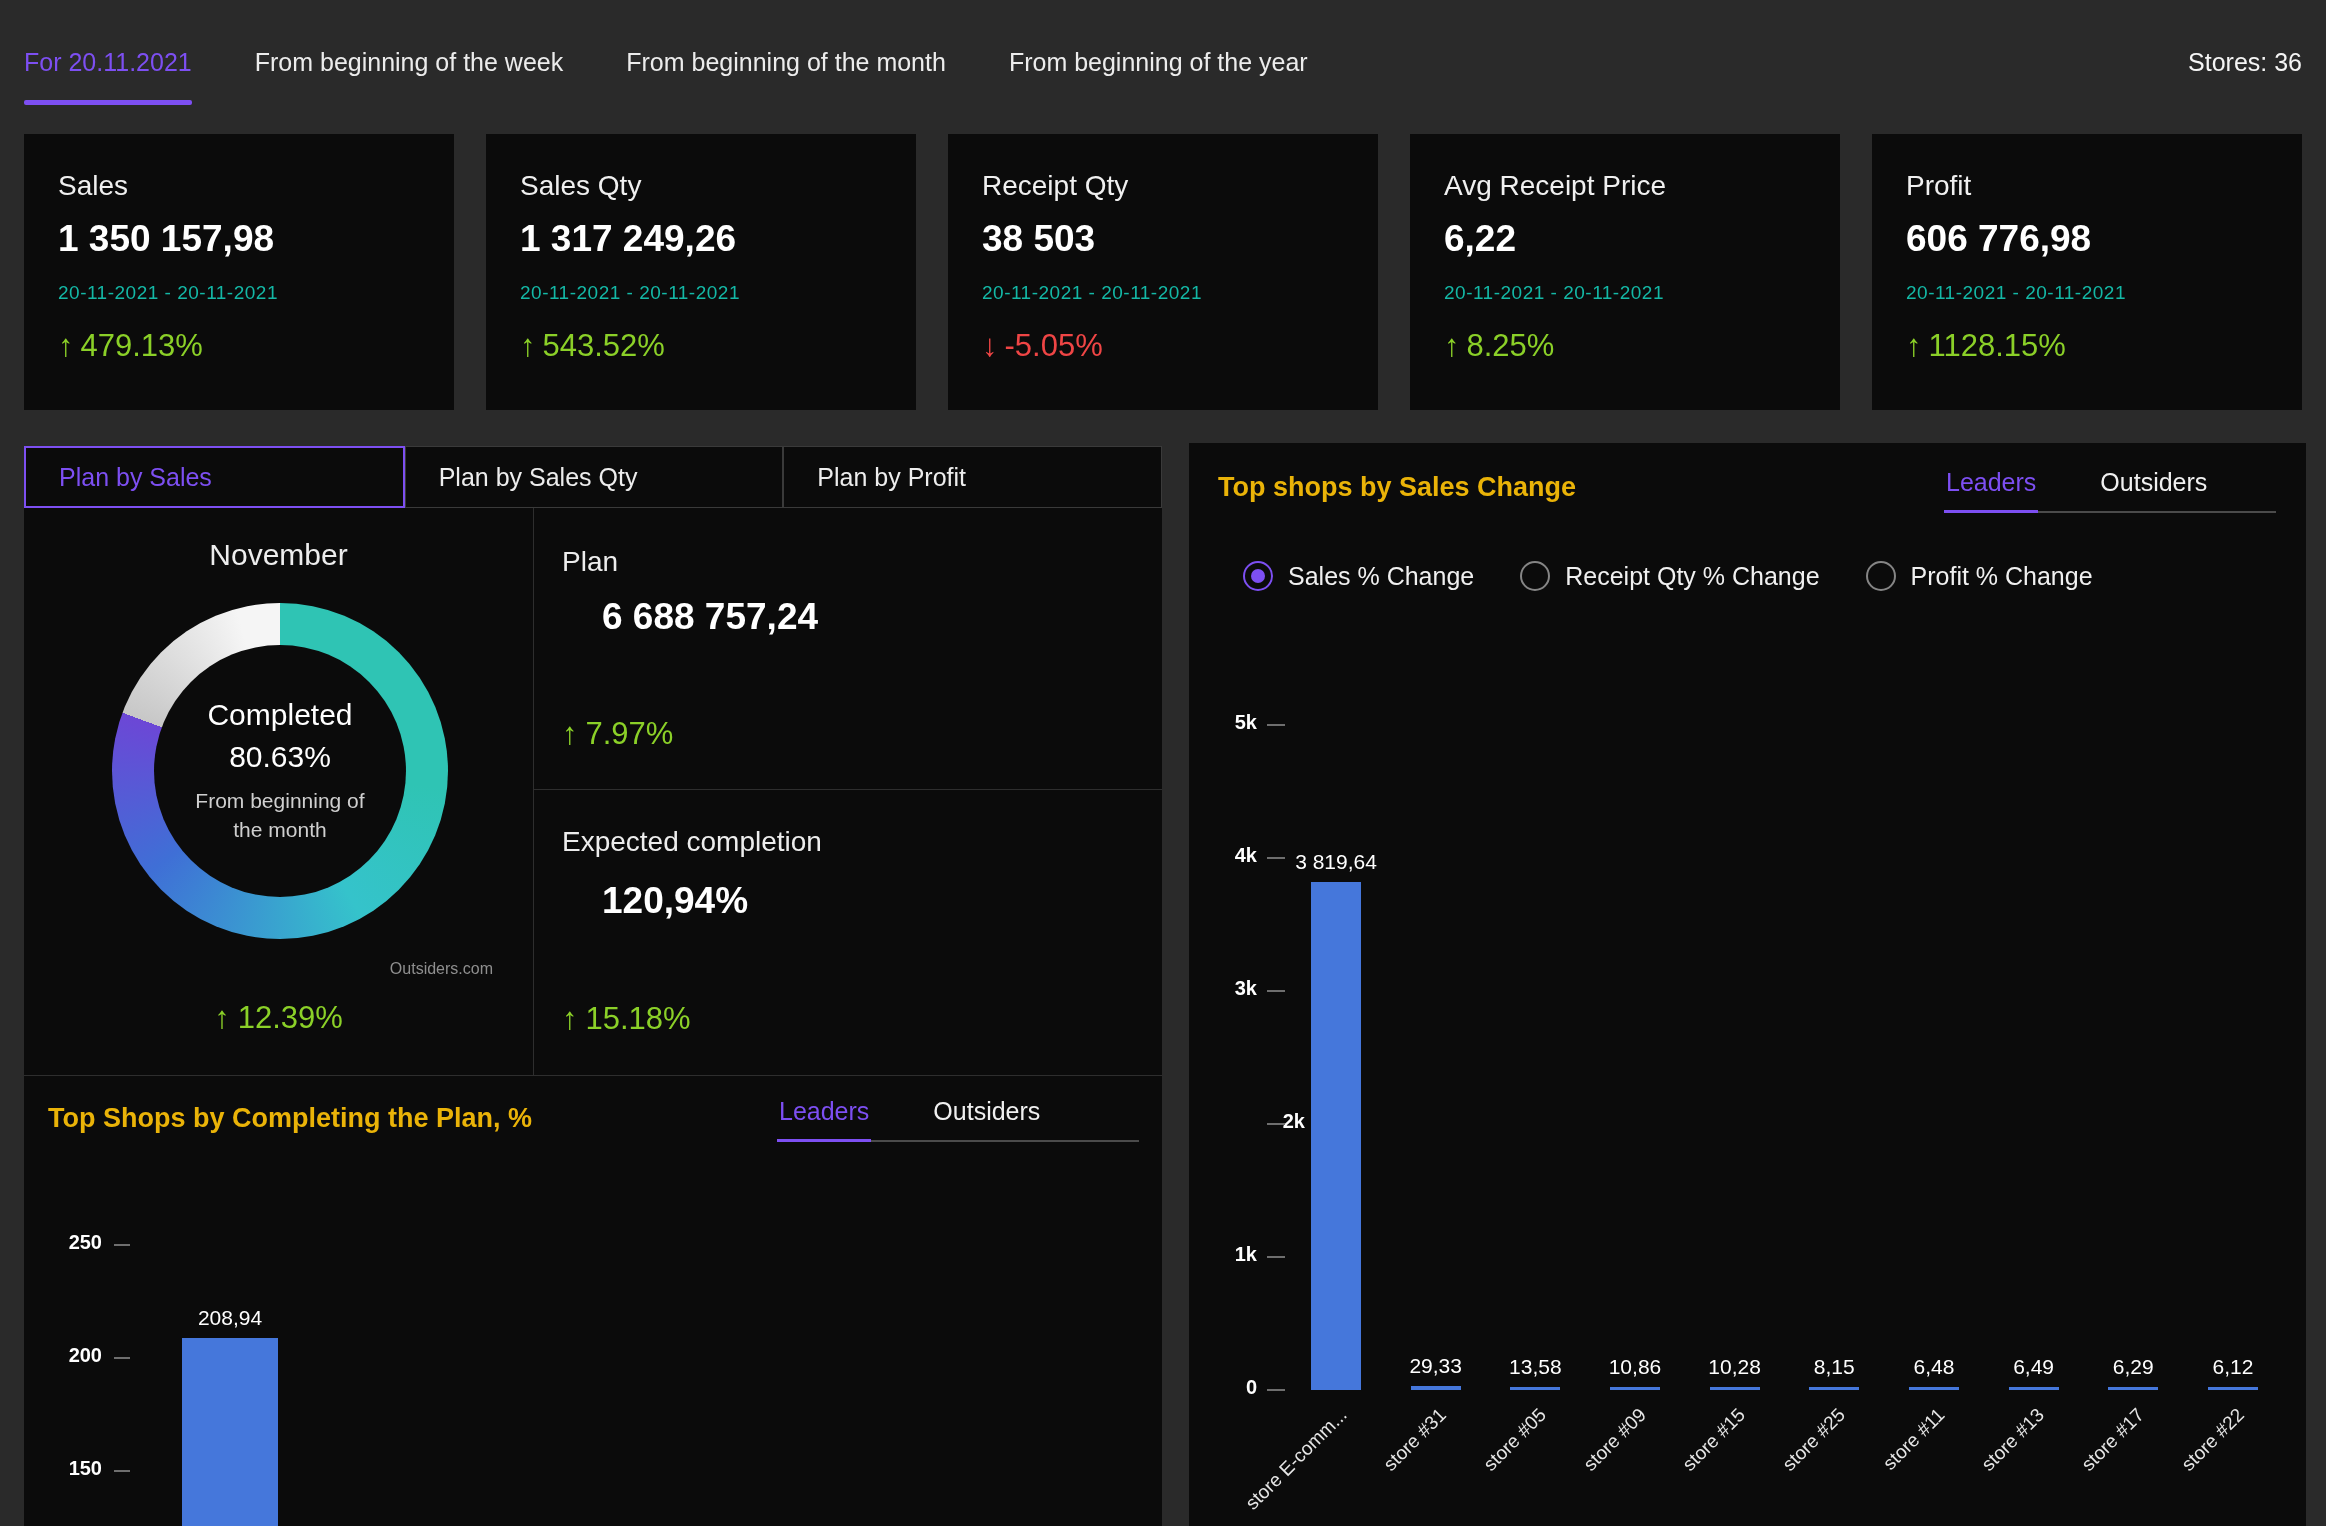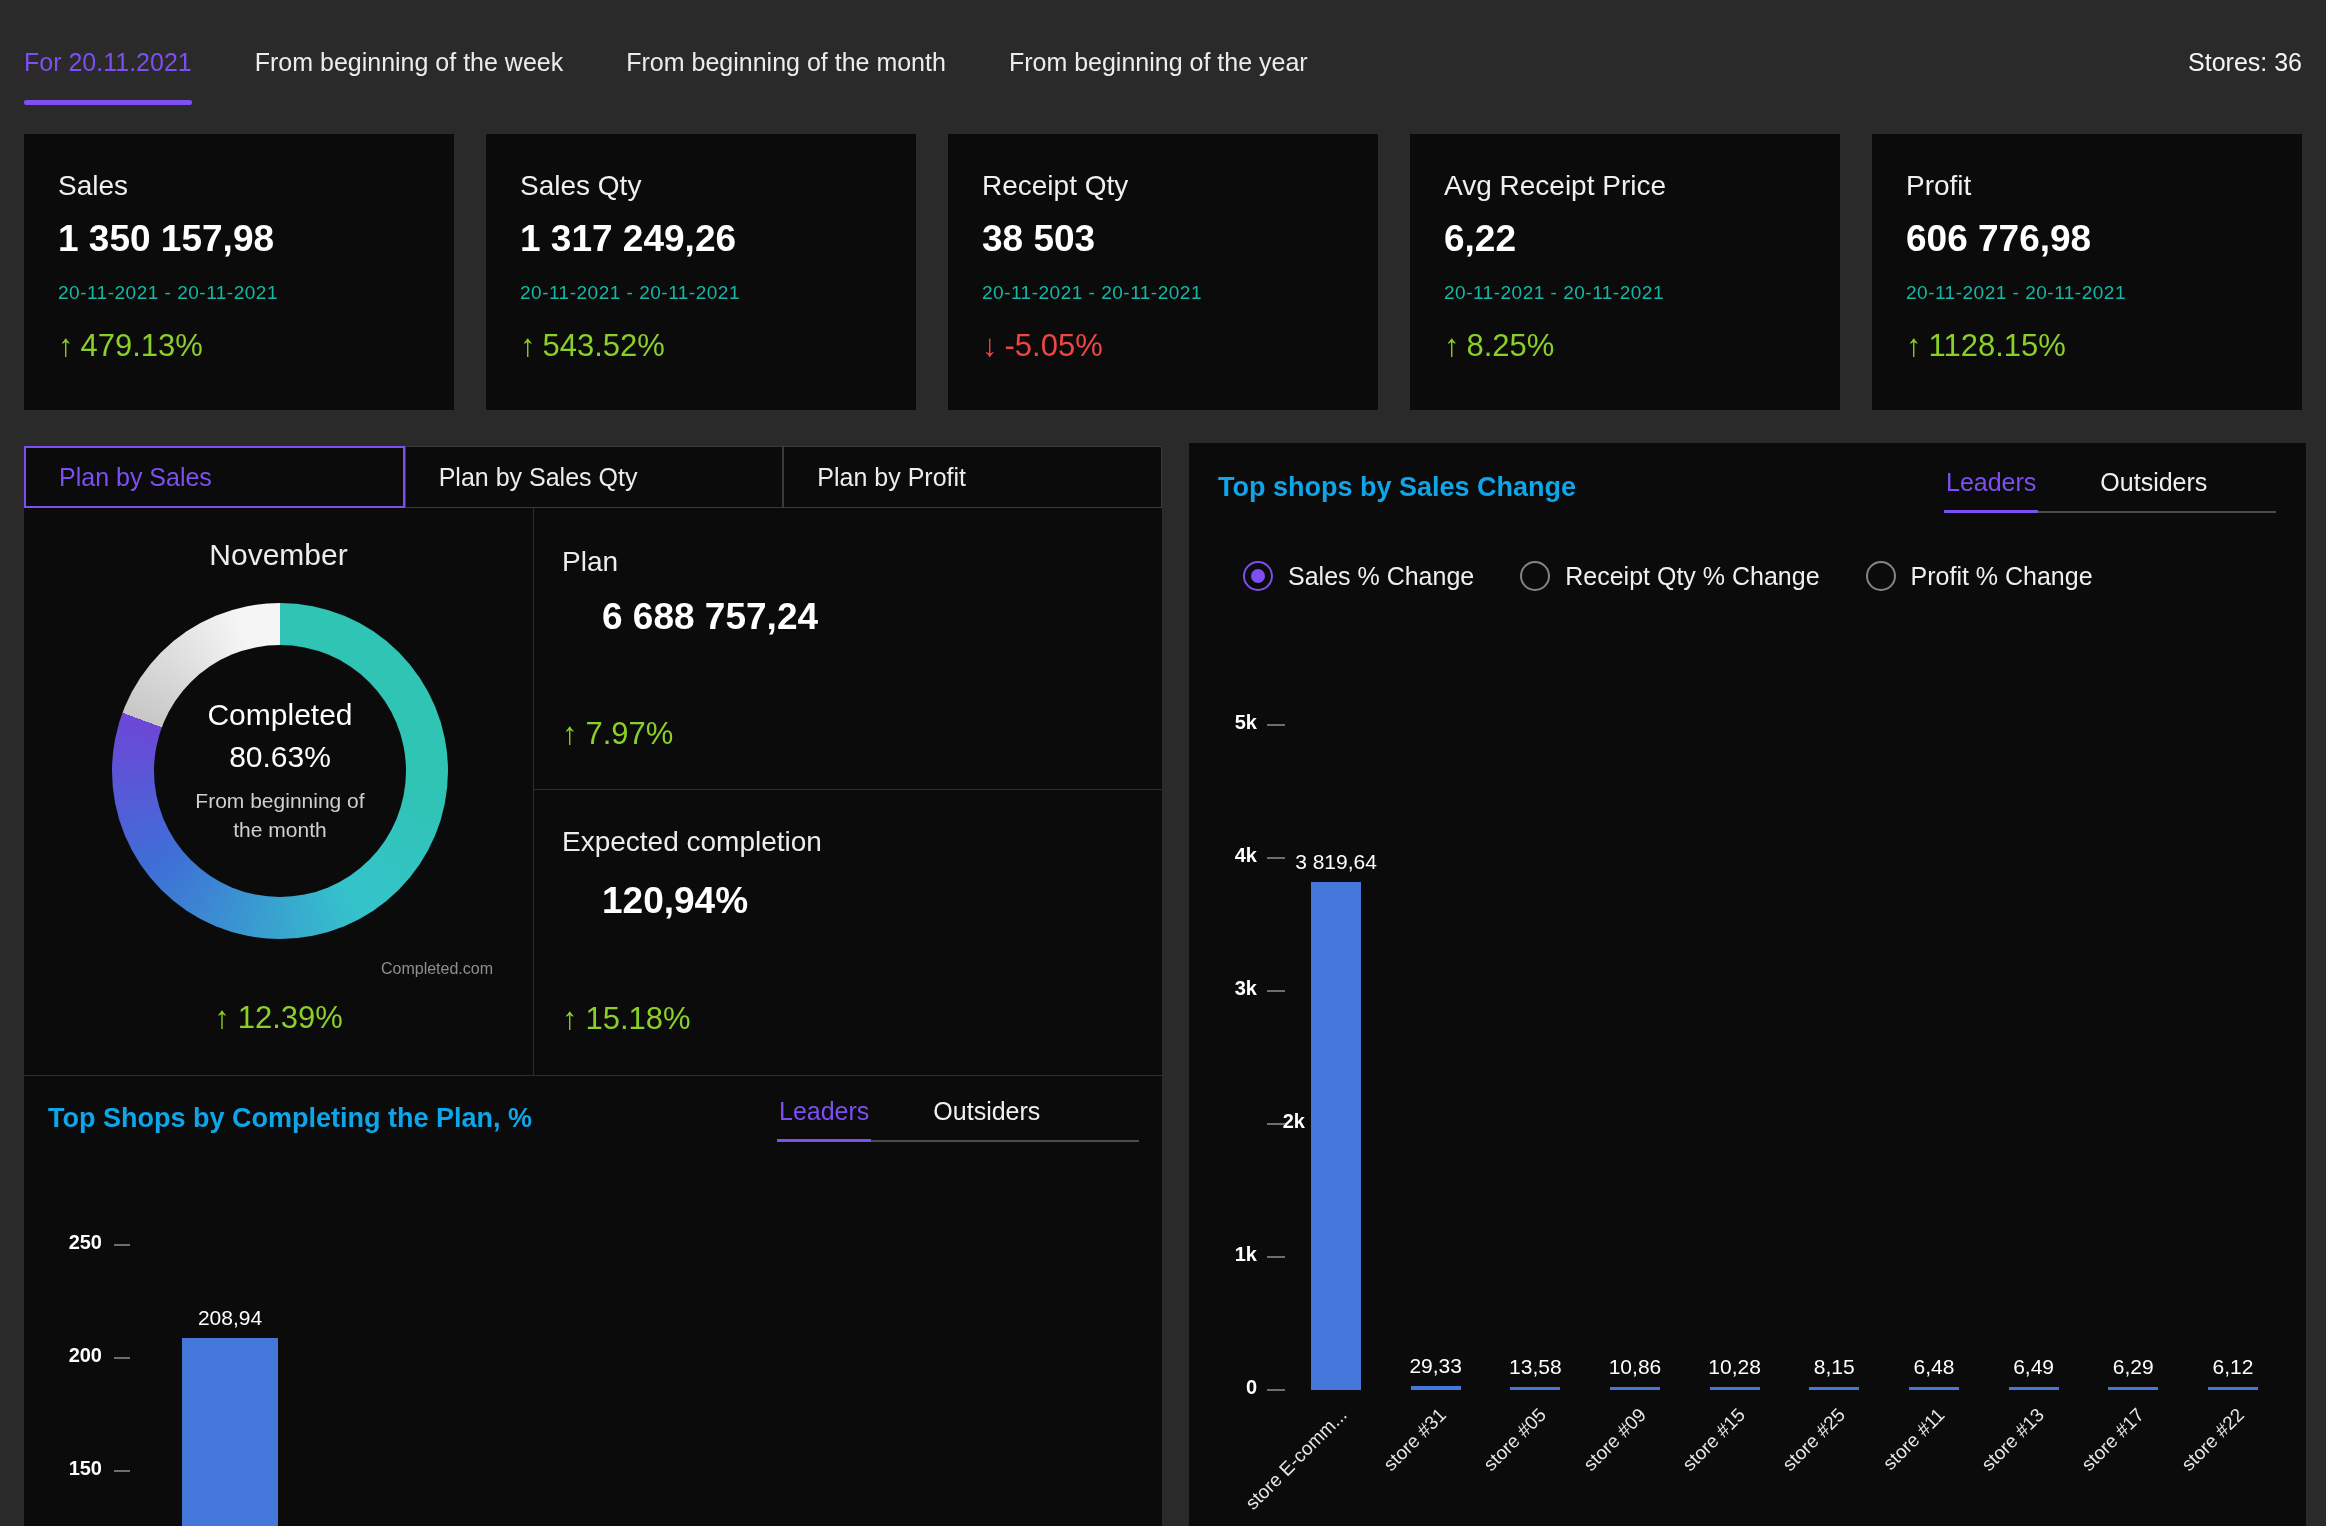--- a/index.html
+++ b/index.html
@@ -47,21 +47,21 @@
   .donut-change{position:absolute;top:492px;width:100%;display:flex;justify-content:center;align-items:center;gap:8px;font-size:31px;color:var(--green,#8bd028);font-weight:500;}
 
   .info-area{position:absolute;left:510px;top:62px;right:0;height:567px;}
   .iline{position:absolute;left:28px;}
   .iline.title{font-size:28px;color:#ededed;}
   .iline.value{font-size:37px;font-weight:700;color:#fff;margin-left:40px;}
   .iline.change{display:flex;align-items:center;gap:8px;font-size:31px;color:var(--green,#8bd028);font-weight:500;}
   .hdivider{position:absolute;left:0;width:100%;height:1px;background:#2e2e2e;}
 
   .plan-chart{position:absolute;left:0;top:629px;width:100%;height:451px;border-top:1px solid #2e2e2e;}
-  .section-title{position:absolute;left:24px;top:27px;font-size:27px;font-weight:700;color:#0ea5e9;white-space:nowrap;}
+  .section-title{position:absolute;left:24px;top:27px;font-size:27px;font-weight:700;color:#eab308;white-space:nowrap;}
 
   
   .lo-tabs{position:absolute;display:flex;gap:64px;border-bottom:2px solid #4b4b4b;}
   .lo-tab{font-size:25px;color:#f0f0f0;padding-bottom:14px;position:relative;cursor:pointer;white-space:nowrap;}
   .lo-tab.active{color:var(--accent,#7d4ff2);}
   .lo-tab.active::after{content:"";position:absolute;left:-2px;right:-2px;bottom:-2px;height:3px;background:var(--accent,#7d4ff2);}
 
   
   .sales-panel{position:absolute;left:1189px;top:443px;width:1117px;height:1083px;background:#0b0b0b;overflow:hidden;}
   .radio-row{position:absolute;left:54px;top:118px;display:flex;align-items:center;gap:46px;}
@@ -153,21 +153,21 @@
     <div class="donut" id="donut" style="background: conic-gradient(rgb(47, 196, 180) 0deg, rgb(47, 196, 180) 95.8deg, rgb(53, 195, 203) 150.9deg, rgb(63, 111, 214) 232.2deg, rgb(108, 71, 214) 290.3deg, rgb(199, 199, 199) 290.3deg, rgb(245, 245, 245) 345deg);">
       <div class="donut-hole">
         <div class="donut-completed">Completed</div>
         <div class="donut-pct">80.63%</div>
         <div class="donut-sub">
           <span>From beginning of</span><br>
           <span>the month</span>
         </div>
       </div>
     </div>
-    <div class="credit">Completed.com</div>
+    <div class="credit">Outsiders.com</div>
     <div class="donut-change">
       <span>↑</span>
       <span>12.39%</span>
     </div>
   </div>
 
   <div class="info-area">
     <div class="iline title" style="top:38px">Plan</div>
     <div class="iline value" style="top:88px">6 688 757,24</div>
     <div class="iline change" style="top:208px">

